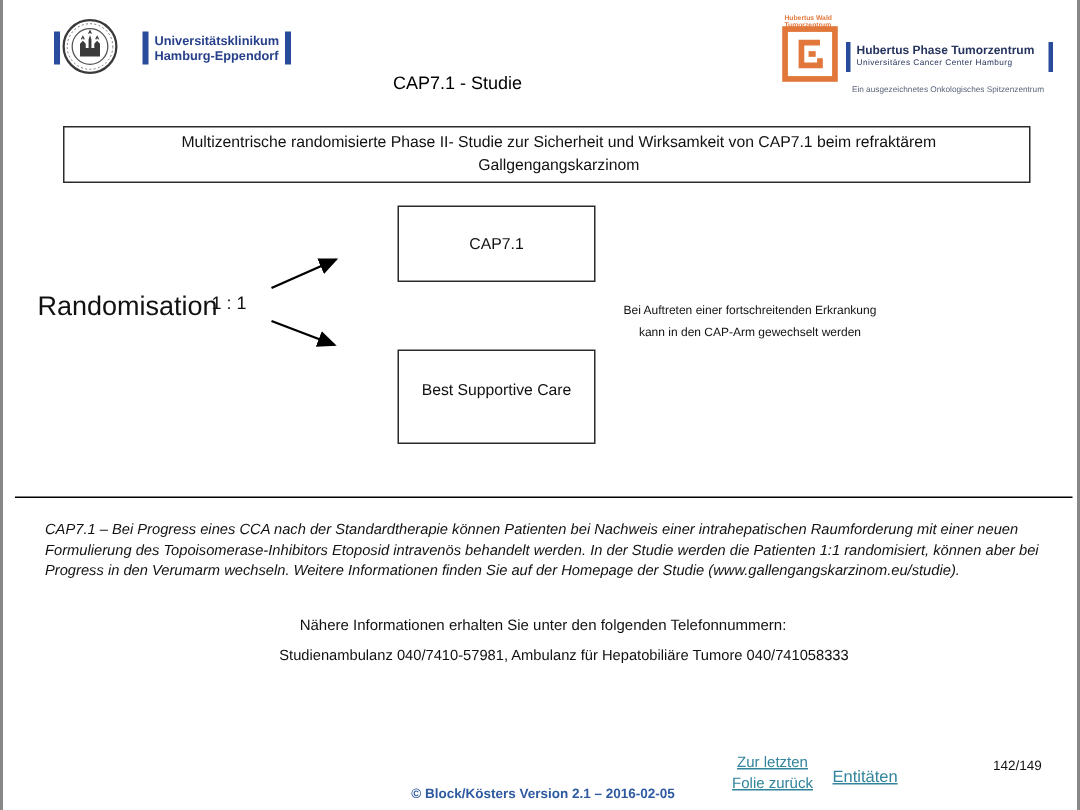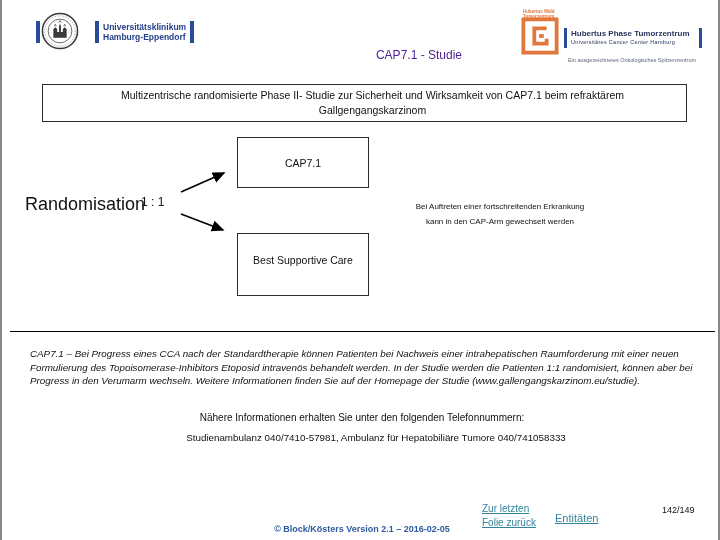--- a/index.html
+++ b/index.html
@@ -8,55 +8,55 @@
     position:relative; width:716px; height:540px; background:#ffffff;
     font-family:"Liberation Sans", sans-serif; color:#000; overflow:hidden;
     margin:0 auto;
   }
   .abs { position:absolute; }
 
   
   .navy-bar { position:absolute; width:4px; background:#2a4b9b; }
   .uke-seal { left:39px; top:12px; }
   .uke-text { left:101px; top:23px; font-size:8.5px; line-height:9.5px; color:#27408b; font-weight:bold; letter-spacing:0; }
-  .slide-title { left:260px; top:48px; width:200px; text-align:right; font-size:12px; color:#4c1d95; }
+  .slide-title { left:260px; top:48px; width:200px; text-align:left; font-size:12px; color:#000000; }
 
   .ucch-caption { left:521px; top:10px; font-size:4.5px; line-height:4.5px; color:#e2773b; font-weight:bold; }
   .ucch-square { left:519px; top:17px; }
   .ucch-text { left:569px; top:29px; color:#27355e; }
   .ucch-text .l1 { font-size:8px; font-weight:bold; line-height:10px; }
   .ucch-text .l2 { font-size:5.5px; line-height:7px; letter-spacing:0.3px; }
   .ucch-tagline { left:555px; top:57px; width:150px; text-align:center; font-size:5.5px; color:#5a6478; }
 
   
   .title-box {
     left:40px; top:84px; width:645px; height:38px;
     border:1px solid #2b2b2b; text-align:center;
     font-size:10.5px; line-height:15px; padding:3px 12px 0 28px; color:#111;
   }
 
   
   .randomisation { left:23px; top:194px; font-size:18px; color:#111; }
   .ratio { left:139px; top:195px; font-size:12px; color:#111; }
   .arm-box { border:1px solid #2b2b2b; text-align:center; font-size:10.5px; color:#111;
-             display:flex; align-items:center; justify-content:center; }
+             display:flex; align-items:center; justify-content:center;margin-left:28px; }
   .arm-cap { left:235px; top:137px; width:132px; height:51px; }
   .arm-bsc { left:235px; top:233px; width:132px; height:63px; align-items:flex-start; padding-top:20px; }
   .arrows-svg { left:0; top:0; width:720px; height:540px; pointer-events:none; }
   .switch-note { left:388px; top:199px; width:220px; text-align:center; font-size:8px; line-height:15px; color:#111; }
 
   
   .separator { left:8px; top:331px; width:705px; height:0; border-top:1.4px solid #000; }
   .paragraph { left:28px; top:347px; width:668px; font-size:9.8px; line-height:13.5px; color:#111;font-style:italic; }
   .phone-intro { left:0; top:412px; width:720px; text-align:center; font-size:10px; color:#111; }
   .phone-line { left:0; top:432px; width:720px; text-align:center; font-size:9.8px; color:#111;padding-left:28px; }
 
   
   .copyright { left:250px; top:524px; width:220px; text-align:center; font-size:9px; color:#2e5aa0; font-weight:bold; }
-  .back-link { left:480px; top:502px; width:66px; text-align:left; font-size:10px; line-height:14px;
+  .back-link { left:480px; top:502px; width:66px; text-align:center; font-size:10px; line-height:14px;
                color:#31849b; text-decoration:underline; display:block; cursor:pointer; }
   .back-link span { display:block; }
   .entities-link { left:553px; top:512px; font-size:11px; color:#31849b; text-decoration:underline; cursor:pointer; }
   .page-number { left:660px; top:505px; width:50px; font-size:9px; color:#111; }
 </style>
 </head>
 <body>
 
 <div class="slide">
 

